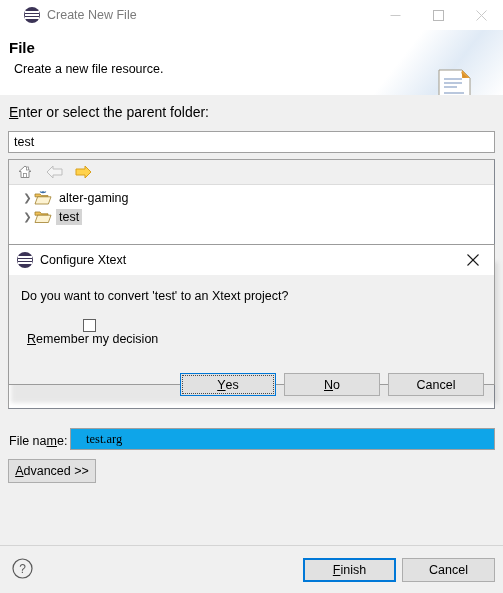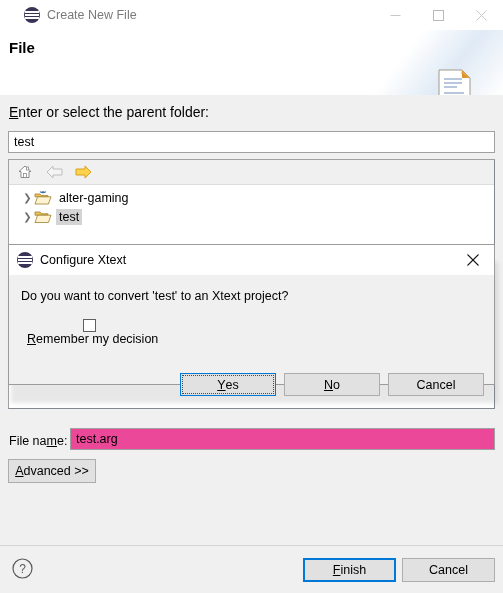--- a/index.html
+++ b/index.html
@@ -138,26 +138,26 @@
   .row-label { padding: 0 3px; line-height: 16px; }
   .row-label.sel { background: #d4d4d4; }
 
   .label-filename {
     position: absolute; left: 9px; top: 434px;
     font-size: 12.5px;
   }
   .txt-filename {
     position: absolute; left: 70px; top: 428px;
     width: 425px; height: 22px;
-    background: #ec4899;
+    background: #0ea5e9;
     border: 1px solid #a0a0a0;
-    padding: 2px 5px;
+    padding: 2px 15px;
     font-size: 12.5px;
     line-height: 16px;
-    font-family: Liberation Sans, sans-serif;
+    font-family: Liberation Serif, serif;
     color: #000;
     outline: none;
   }
   .btn {
     background: #e1e1e1;
     border: 1px solid #adadad;
     font-family: "Liberation Sans", sans-serif;
     font-size: 12.5px;
     color: #000;
     display: flex; align-items: center; justify-content: center;
@@ -279,20 +279,21 @@
             <line x1="0.5" y1="0.5" x2="10.5" y2="10.5" stroke="#c9c9c9" stroke-width="1"></line>
             <line x1="10.5" y1="0.5" x2="0.5" y2="10.5" stroke="#c9c9c9" stroke-width="1"></line>
           </svg>
       </div>
     </div>
   </div>
 
   <div class="header">
     <div class="header-swoosh"></div>
     <div class="header-title">File</div>
+    <div class="header-sub">Create a new file resource.</div>
     <svg class="file-glyph" viewBox="0 0 33 41">
       <path d="M1 1 H24 L32 9 V40 H1 Z" fill="#ffffff" stroke="#a09a8a" stroke-width="1"></path>
       <path d="M24 1 L32 9 H24 Z" fill="#e9a33c"></path>
       <path d="M23 2 C26 6, 28 8, 31 8 L25 9 Z" fill="#d98f2a"></path>
       <g fill="#b9c7dd">
         <rect x="6" y="9" width="18" height="2"></rect>
         <rect x="6" y="13" width="18" height="2"></rect>
         <rect x="6" y="17" width="13" height="2"></rect>
         <rect x="6" y="23" width="20" height="2"></rect>
         <rect x="6" y="27" width="20" height="2"></rect>

